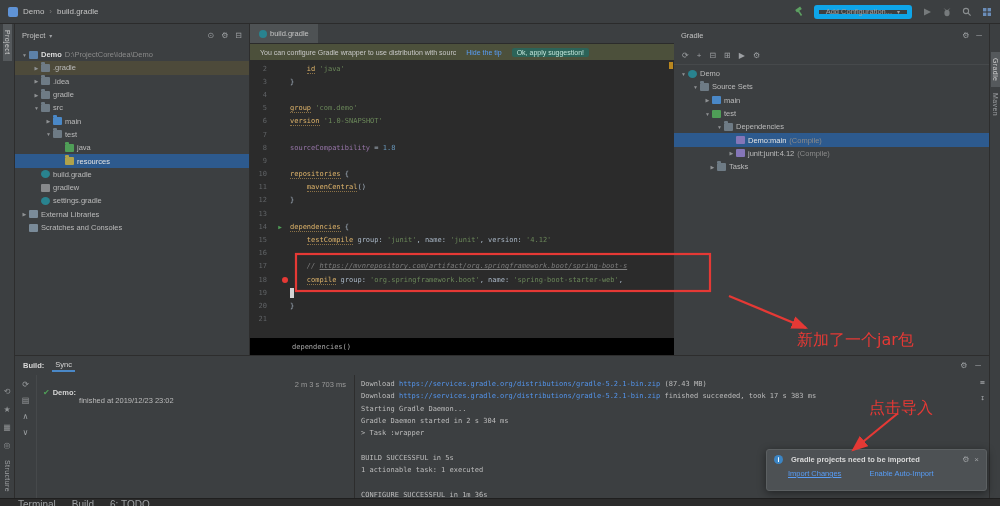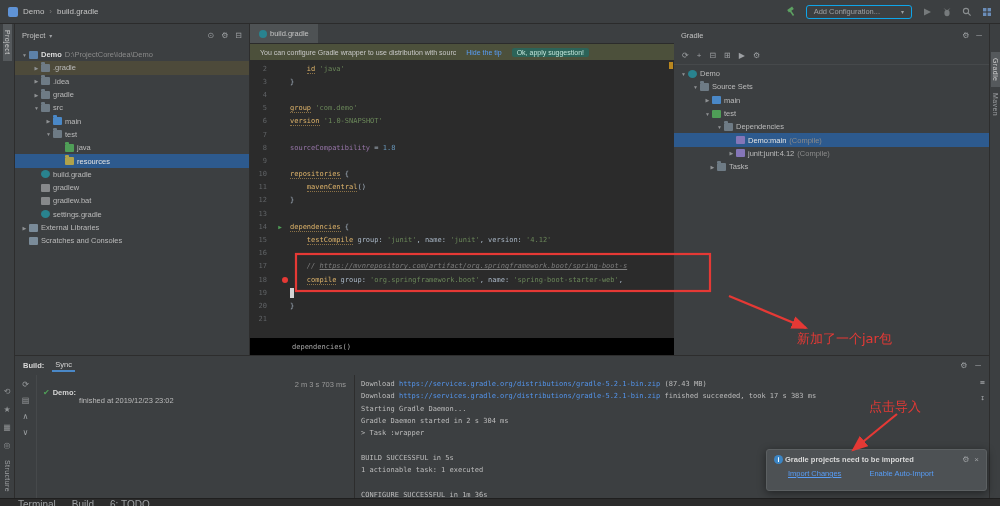--- a/index.html
+++ b/index.html
@@ -6,21 +6,21 @@
   html,body{width:1000px;height:506px;overflow:hidden;}
   body{font-family:"Liberation Sans",sans-serif;background:#3c3f41;color:#bbbbbb;position:relative;}
   .app{position:absolute;inset:0;background:#3c3f41;}
 
   
   .titlebar{position:absolute;left:0;top:0;width:1000px;height:24px;background:#3c3f41;border-bottom:1px solid #2b2b2b;display:flex;align-items:center;padding:0 8px;gap:5px;font-size:8px;}
   .app-icon{width:10px;height:10px;border-radius:2px;background:#5f93d6;display:inline-block;flex:none;}
   .crumb{color:#c4c4c4;}
   .crumb-sep{color:#7d7d7d;font-size:8px;}
   .tb-right{margin-left:auto;display:flex;align-items:center;gap:9px;}
-  .addcfg{border:1px solid #0ea5e9;border-radius:3px;padding:1px 7px;color:#9da0a3;display:flex;align-items:center;gap:21px;font-size:7.5px;height:14px;}
+  .addcfg{border:5px solid #0ea5e9;border-radius:3px;padding:1px 7px;color:#9da0a3;display:flex;align-items:center;gap:5px;font-size:7.5px;height:14px;}
   .tbicon{width:11px;height:11px;display:inline-flex;align-items:center;justify-content:center;}
 
   
   .stripe-left{position:absolute;left:0;top:24px;width:15px;height:474px;background:#3c3f41;border-right:1px solid #2d2d2d;display:flex;flex-direction:column;align-items:center;}
   .stripe-right{position:absolute;left:989px;top:24px;width:11px;height:474px;background:#3c3f41;border-left:1px solid #2d2d2d;display:flex;flex-direction:column;align-items:center;}
   .vlab{writing-mode:vertical-lr;font-size:7px;color:#9da0a3;padding:6px 1px;letter-spacing:.4px;}
   .vlab.active{background:#55595c;color:#cccccc;}
   .s-icons{margin-top:auto;display:flex;flex-direction:column;gap:9px;align-items:center;color:#8f9294;font-size:8px;margin-bottom:4px;}
 
   
@@ -95,29 +95,29 @@
   .console-line{height:12.3px;line-height:12.3px;white-space:pre;color:#bdbdbd;}
   .clink{color:#5394ec;}
   .cpl{color:#bdbdbd;}
   .cons-icons{position:absolute;right:4px;top:3px;display:flex;flex-direction:column;gap:6px;color:#9da0a3;font-size:8px;}
 
   
   .statusbar{position:absolute;left:0;top:498px;width:1000px;height:8px;background:#2b2b2b;border-top:1px solid #1f1f1f;overflow:hidden;display:flex;gap:16px;padding:1px 18px;font-size:10px;color:#9da0a3;line-height:10px;}
 
   
   .toast{position:absolute;left:766px;top:449px;width:221px;height:42px;background:#4d5154;border:1px solid #5c6062;border-radius:3px;box-shadow:0 2px 8px rgba(0,0,0,.45);padding:5px 7px;z-index:30;}
-  .trow1{display:flex;align-items:flex-start;gap:2px;}
+  .trow1{display:flex;align-items:flex-start;gap:8px;}
   .info-ic{width:9px;height:9px;border-radius:50%;background:#3b85c4;color:#fff;font-size:7px;line-height:9px;text-align:center;font-weight:bold;flex:none;}
   .ttitle{font-size:7.5px;font-weight:bold;color:#d8d8d8;}
   .ticons{margin-left:auto;display:flex;gap:5px;color:#9da0a3;font-size:8px;}
   .trow2{margin-top:5px;padding-left:14px;display:flex;gap:28px;font-size:7.5px;color:#589df6;}
   .tlink1{text-decoration:underline;}
 
   
-  .ann{position:absolute;color:#e53935;font-size:13px;z-index:60;font-family:"DejaVu Sans",sans-serif;white-space:nowrap;}
+  .ann{position:absolute;color:#e53935;font-size:16px;z-index:60;font-family:"DejaVu Sans",sans-serif;white-space:nowrap;}
   .jar-note{left:797px;top:330px;}
   .import-note{left:869px;top:398px;}
   #overlay{position:absolute;left:0;top:0;width:1000px;height:506px;pointer-events:none;z-index:55;}
 </style>
 </head>
 <body>
 
 <div class="app">
 
   <div class="titlebar">
@@ -235,25 +235,20 @@
         </div>
         <div class="tree-row" style="padding-left: 17px;">
           <span class="exp"></span>
           <span class="ic ic-file-gradle"></span>
           <span class="lbl">build.gradle</span>
         </div>
         <div class="tree-row" style="padding-left: 17px;">
           <span class="exp"></span>
           <span class="ic ic-file"></span>
           <span class="lbl">gradlew</span>
-        </div>
-        <div class="tree-row" style="padding-left: 17px;">
-          <span class="exp"></span>
-          <span class="ic ic-file"></span>
-          <span class="lbl">gradlew.bat</span>
         </div>
         <div class="tree-row" style="padding-left: 17px;">
           <span class="exp"></span>
           <span class="ic ic-file-gradle"></span>
           <span class="lbl">settings.gradle</span>
         </div>
         <div class="tree-row" style="padding-left: 5px;">
           <span class="exp">▶</span>
           <span class="ic ic-library"></span>
           <span class="lbl">External Libraries</span>

